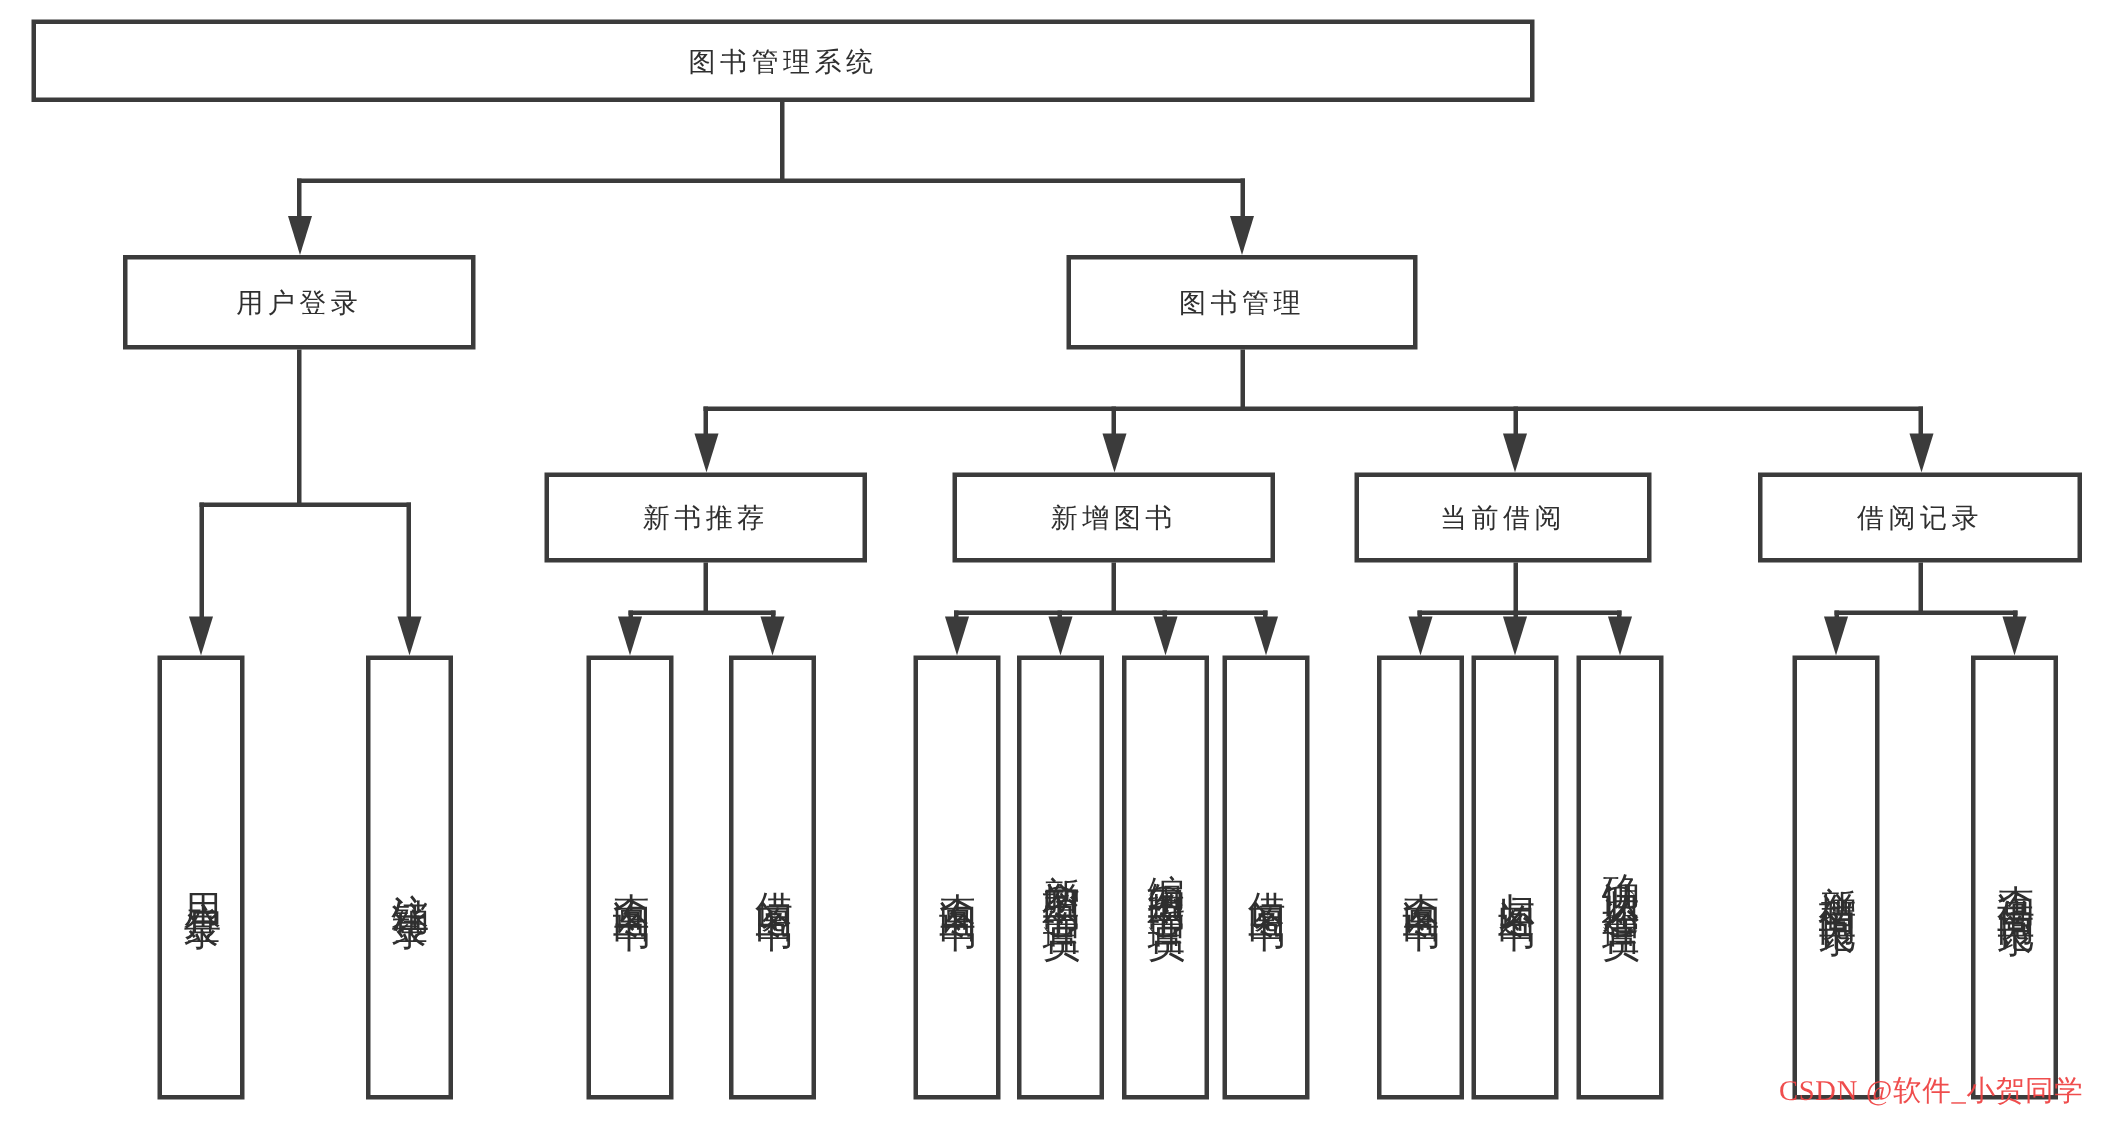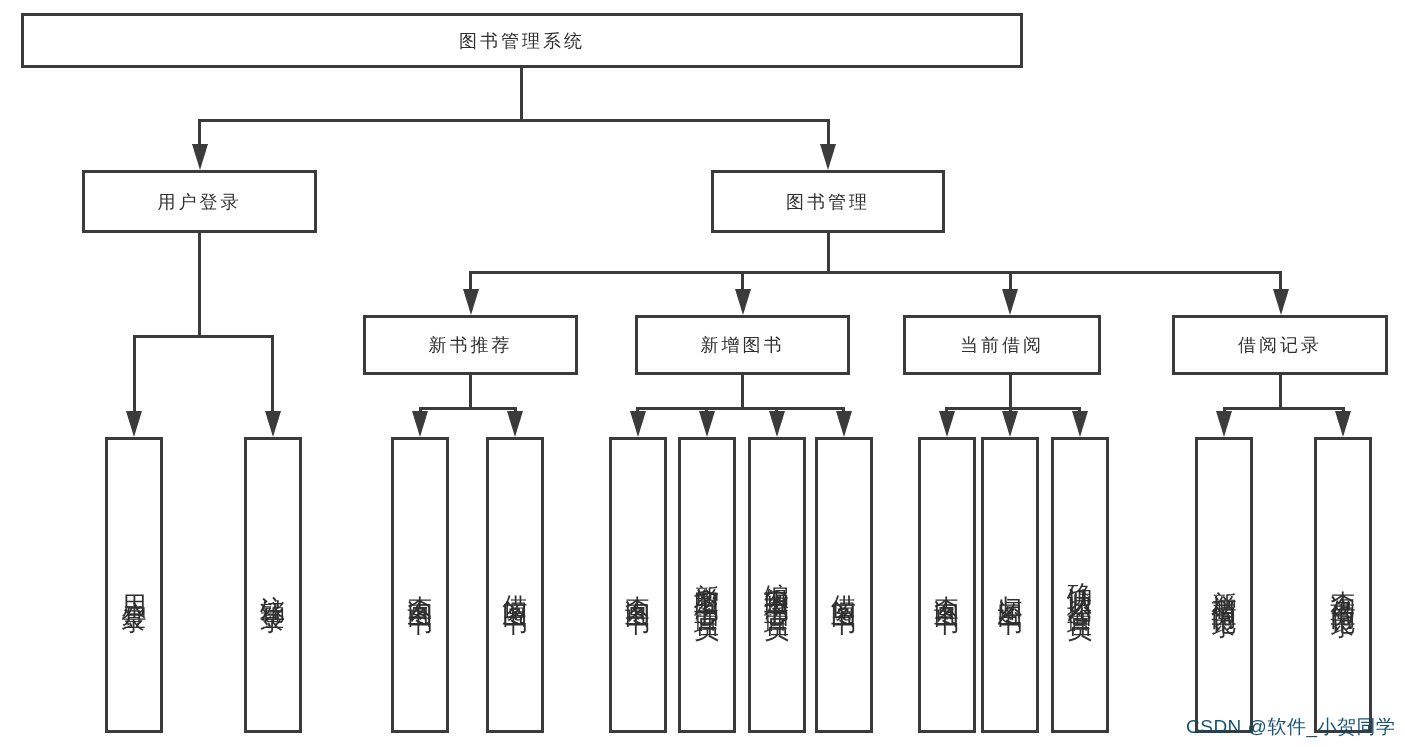--- a/index.html
+++ b/index.html
@@ -151,15 +151,15 @@
       <div class="v-line" style="left: 1078px; top: 407px; height: 6px;"></div>
       <div class="arrow" style="left: 1071.5px; top: 411px;"></div>
       <div class="v-line" style="left: 1279px; top: 375px; height: 35px;"></div>
       <div class="h-line" style="left: 1222.5px; top: 407px; width: 122px;"></div>
       <div class="v-line" style="left: 1222.5px; top: 407px; height: 6px;"></div>
       <div class="arrow" style="left: 1216px; top: 411px;"></div>
       <div class="v-line" style="left: 1341.5px; top: 407px; height: 6px;"></div>
       <div class="arrow" style="left: 1335px; top: 411px;"></div>
     </div>
 
-  <div class="watermark" style="color: #0c4a6e;">CSDN @软件_小贺同学</div>
+  <div class="watermark" style="color: #ef4444; font-family: Liberation Serif, serif;">CSDN @软件_小贺同学</div>
 
 </div>
 
 </body></html>

